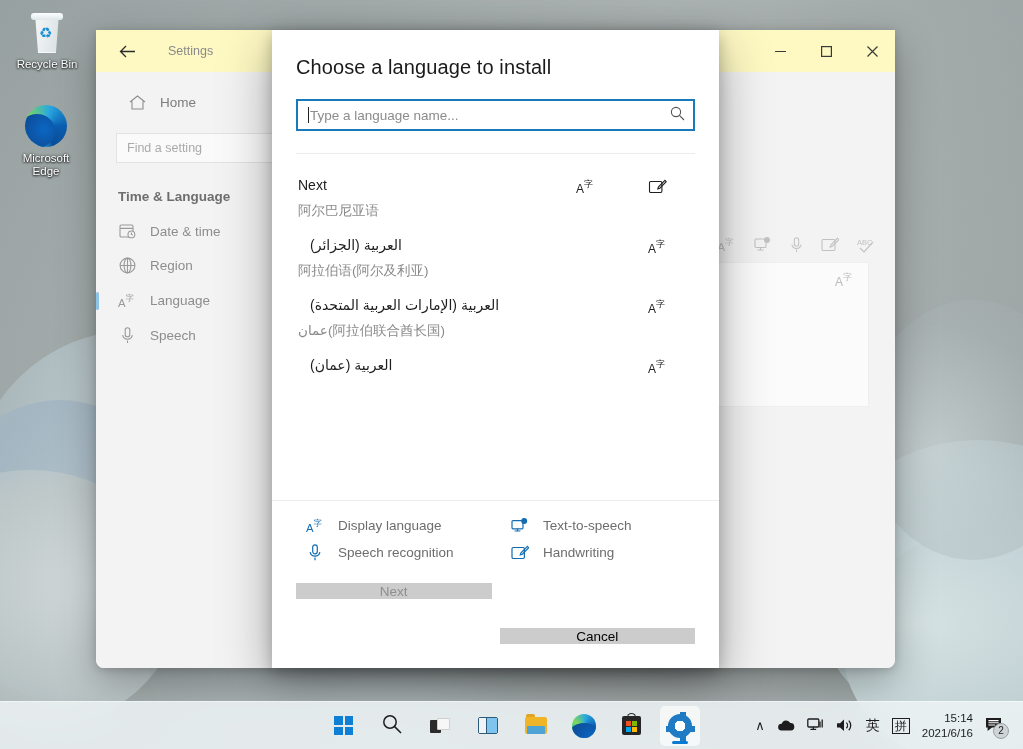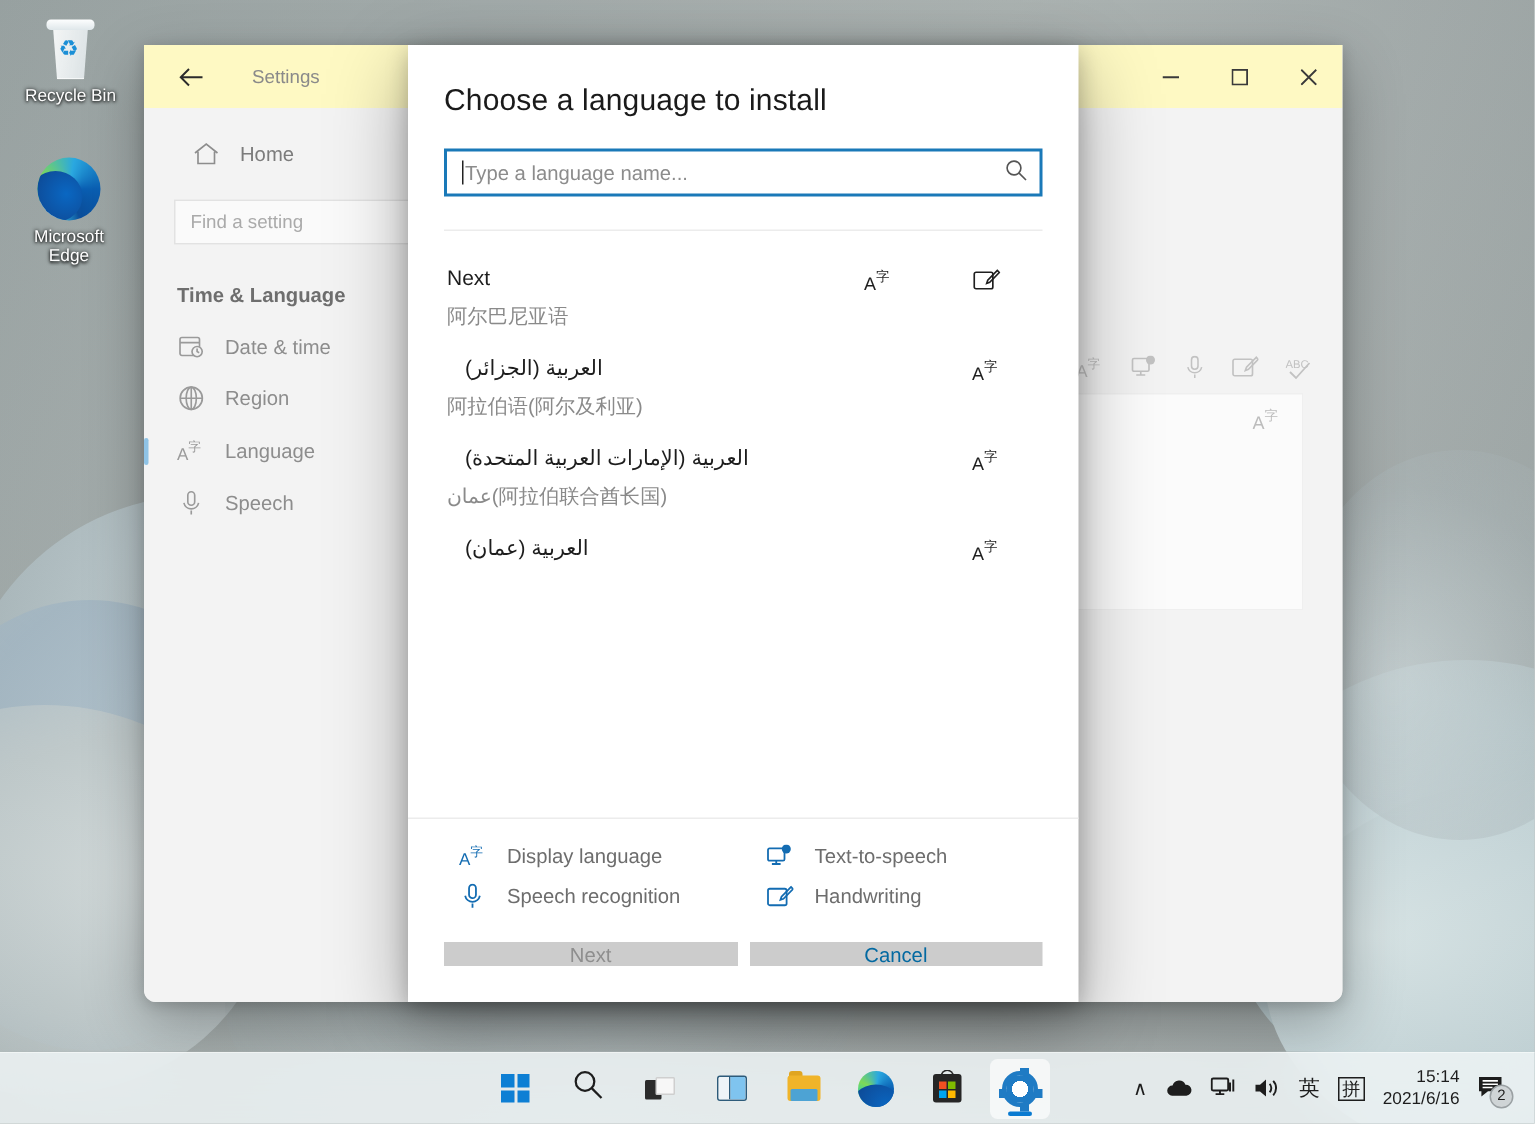--- a/index.html
+++ b/index.html
@@ -114,21 +114,21 @@
   .row-icons{position:absolute;right:26px;top:10px;display:flex;gap:0;align-items:center;}
   .row-icons .ri{width:72px;display:flex;justify-content:center;color:#1f1f1f;font-size:13px;}
 
   #modal-foot-sep{height:1px;background:#ececec;}
   #legend{padding:16px 0 8px 0;display:grid;grid-template-columns:205px 1fr;row-gap:10px;padding-left:34px;}
   .leg{display:flex;align-items:center;gap:14px;font-size:13.5px;color:#6d6d6d;}
   .leg .li{width:18px;display:flex;justify-content:center;color:#136cb2;font-size:14px;}
   #modal-buttons{display:flex;gap:8px;padding:14px 24px 24px 24px;}
   .mbtn{flex:1;height:16px;background:#ccc;font-size:13.5px;display:flex;align-items:center;justify-content:center;}
   .mbtn.disabled{color:#8e8e8e;}
-  .mbtn.enabled{color:#0369a1;}
+  .mbtn.enabled{color:#000000;margin-top:45px;}
 
   
   #taskbar{position:absolute;left:0;bottom:0;width:1023px;height:48px;
     background:rgba(238,243,245,.86);backdrop-filter:blur(18px);
     border-top:1px solid rgba(255,255,255,.45);display:flex;align-items:center;}
   #tb-center{position:absolute;left:50%;transform:translateX(-50%);display:flex;gap:8px;align-items:center;}
   .tb-item{width:40px;height:40px;border-radius:5px;display:flex;align-items:center;justify-content:center;position:relative;}
   .tb-item.active{background:rgba(255,255,255,.62);}
   .tb-item.active:after{content:"";position:absolute;bottom:2px;left:50%;transform:translateX(-50%);
     width:16px;height:3px;border-radius:2px;background:#0a7bd1;}

